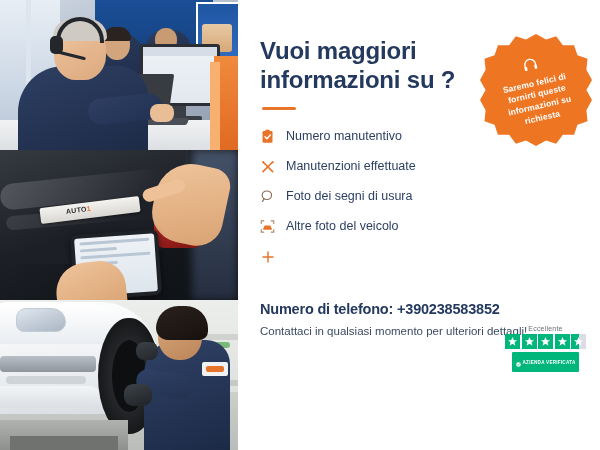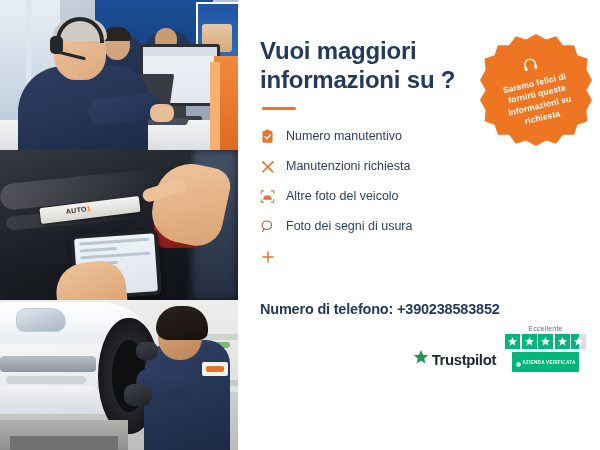--- a/index.html
+++ b/index.html
@@ -604,74 +604,67 @@
 
       <li class="feature">
         <span class="feature-icon">
           <svg width="16" height="16" viewBox="0 0 24 24" stroke="#e8732a" stroke-width="2.4" stroke-linecap="round" fill="none">
             <path d="M4.5 4.5L19 19"></path>
             <path d="M19 4.5L4.5 19"></path>
             <circle cx="5" cy="5" r="1.6" fill="#e8732a" stroke="none"></circle>
             <circle cx="19" cy="5" r="1.6" fill="#e8732a" stroke="none"></circle>
           </svg>
         </span>
-        <span class="feature-label">Manutenzioni richiesta</span>
+        <span class="feature-label">Manutenzioni effettuate</span>
+      </li>
+
+      <li class="feature">
+        <span class="feature-icon">
+          <svg width="15" height="15" viewBox="0 0 24 24" stroke="#8a6a55" stroke-width="1.9" fill="none" stroke-linecap="round">
+            <ellipse cx="11" cy="10" rx="7.5" ry="6.8"></ellipse>
+            <path d="M6.5 15.5L4 20"></path>
+          </svg>
+        </span>
+        <span class="feature-label">Foto dei segni di usura</span>
       </li>
 
       <li class="feature">
         <span class="feature-icon">
           <svg width="15" height="15" viewBox="0 0 24 24" fill="none" stroke="#b08a6e" stroke-width="1.8" stroke-linecap="round">
             <path d="M2 7V3h4"></path>
               <path d="M18 3h4v4"></path>
             <path d="M22 17v4h-4"></path>
               <path d="M6 21H2v-4"></path>
             <path d="M6 14.5h12l-1.4-4H7.4z" fill="#e8732a" stroke="none"></path>
             <rect x="5" y="14" width="14" height="3" rx="1.2" fill="#e8732a" stroke="none"></rect>
           </svg>
         </span>
         <span class="feature-label">Altre foto del veicolo</span>
       </li>
 
       <li class="feature">
         <span class="feature-icon">
-          <svg width="15" height="15" viewBox="0 0 24 24" stroke="#8a6a55" stroke-width="1.9" fill="none" stroke-linecap="round">
-            <ellipse cx="11" cy="10" rx="7.5" ry="6.8"></ellipse>
-            <path d="M6.5 15.5L4 20"></path>
-          </svg>
-        </span>
-        <span class="feature-label">Foto dei segni di usura</span>
-      </li>
-
-      <li class="feature">
-        <span class="feature-icon">
           <svg width="16" height="16" viewBox="0 0 24 24" stroke="#e8732a" stroke-width="2.2" stroke-linecap="round">
             <path d="M12 4.5v15"></path>
               <path d="M4.5 12h15"></path>
           </svg>
         </span>
       </li>
 
     </ul>
 
     <div class="phone-line">
       <span class="phone-label">Numero di telefono:</span>
       <span class="phone-number">+390238583852</span>
     </div>
     <div class="contact-text">
+      <div>Contattaci in qualsiasi momento per ulteriori dettagli!</div>
     </div>
 
     <div class="trust">
-      <div class="tp-logo">
-        <span>
-          <svg width="16" height="16" viewBox="0 0 24 24">
-            <path d="M12 1.6l3.1 7.1 7.7.6-5.9 5 1.8 7.5L12 17.8 5.3 21.8l1.8-7.5-5.9-5 7.7-.6z" fill="#219653"></path>
-          </svg>
-        </span>
-        <span class="tp-name">Trustpilot</span>
-      </div>
       <div class="tp-right">
         <span class="tp-rating">Eccellente</span>
         <span class="tp-stars">
           <span class="tp-star">
             <svg width="11" height="11" viewBox="0 0 24 24">
                 <path d="M12 2l3 7h7l-5.6 4.6L18.4 21 12 16.8 5.6 21l2-7.4L2 9h7z" fill="#ffffff"></path>
               </svg>
           </span>
           <span class="tp-star">
             <svg width="11" height="11" viewBox="0 0 24 24">

